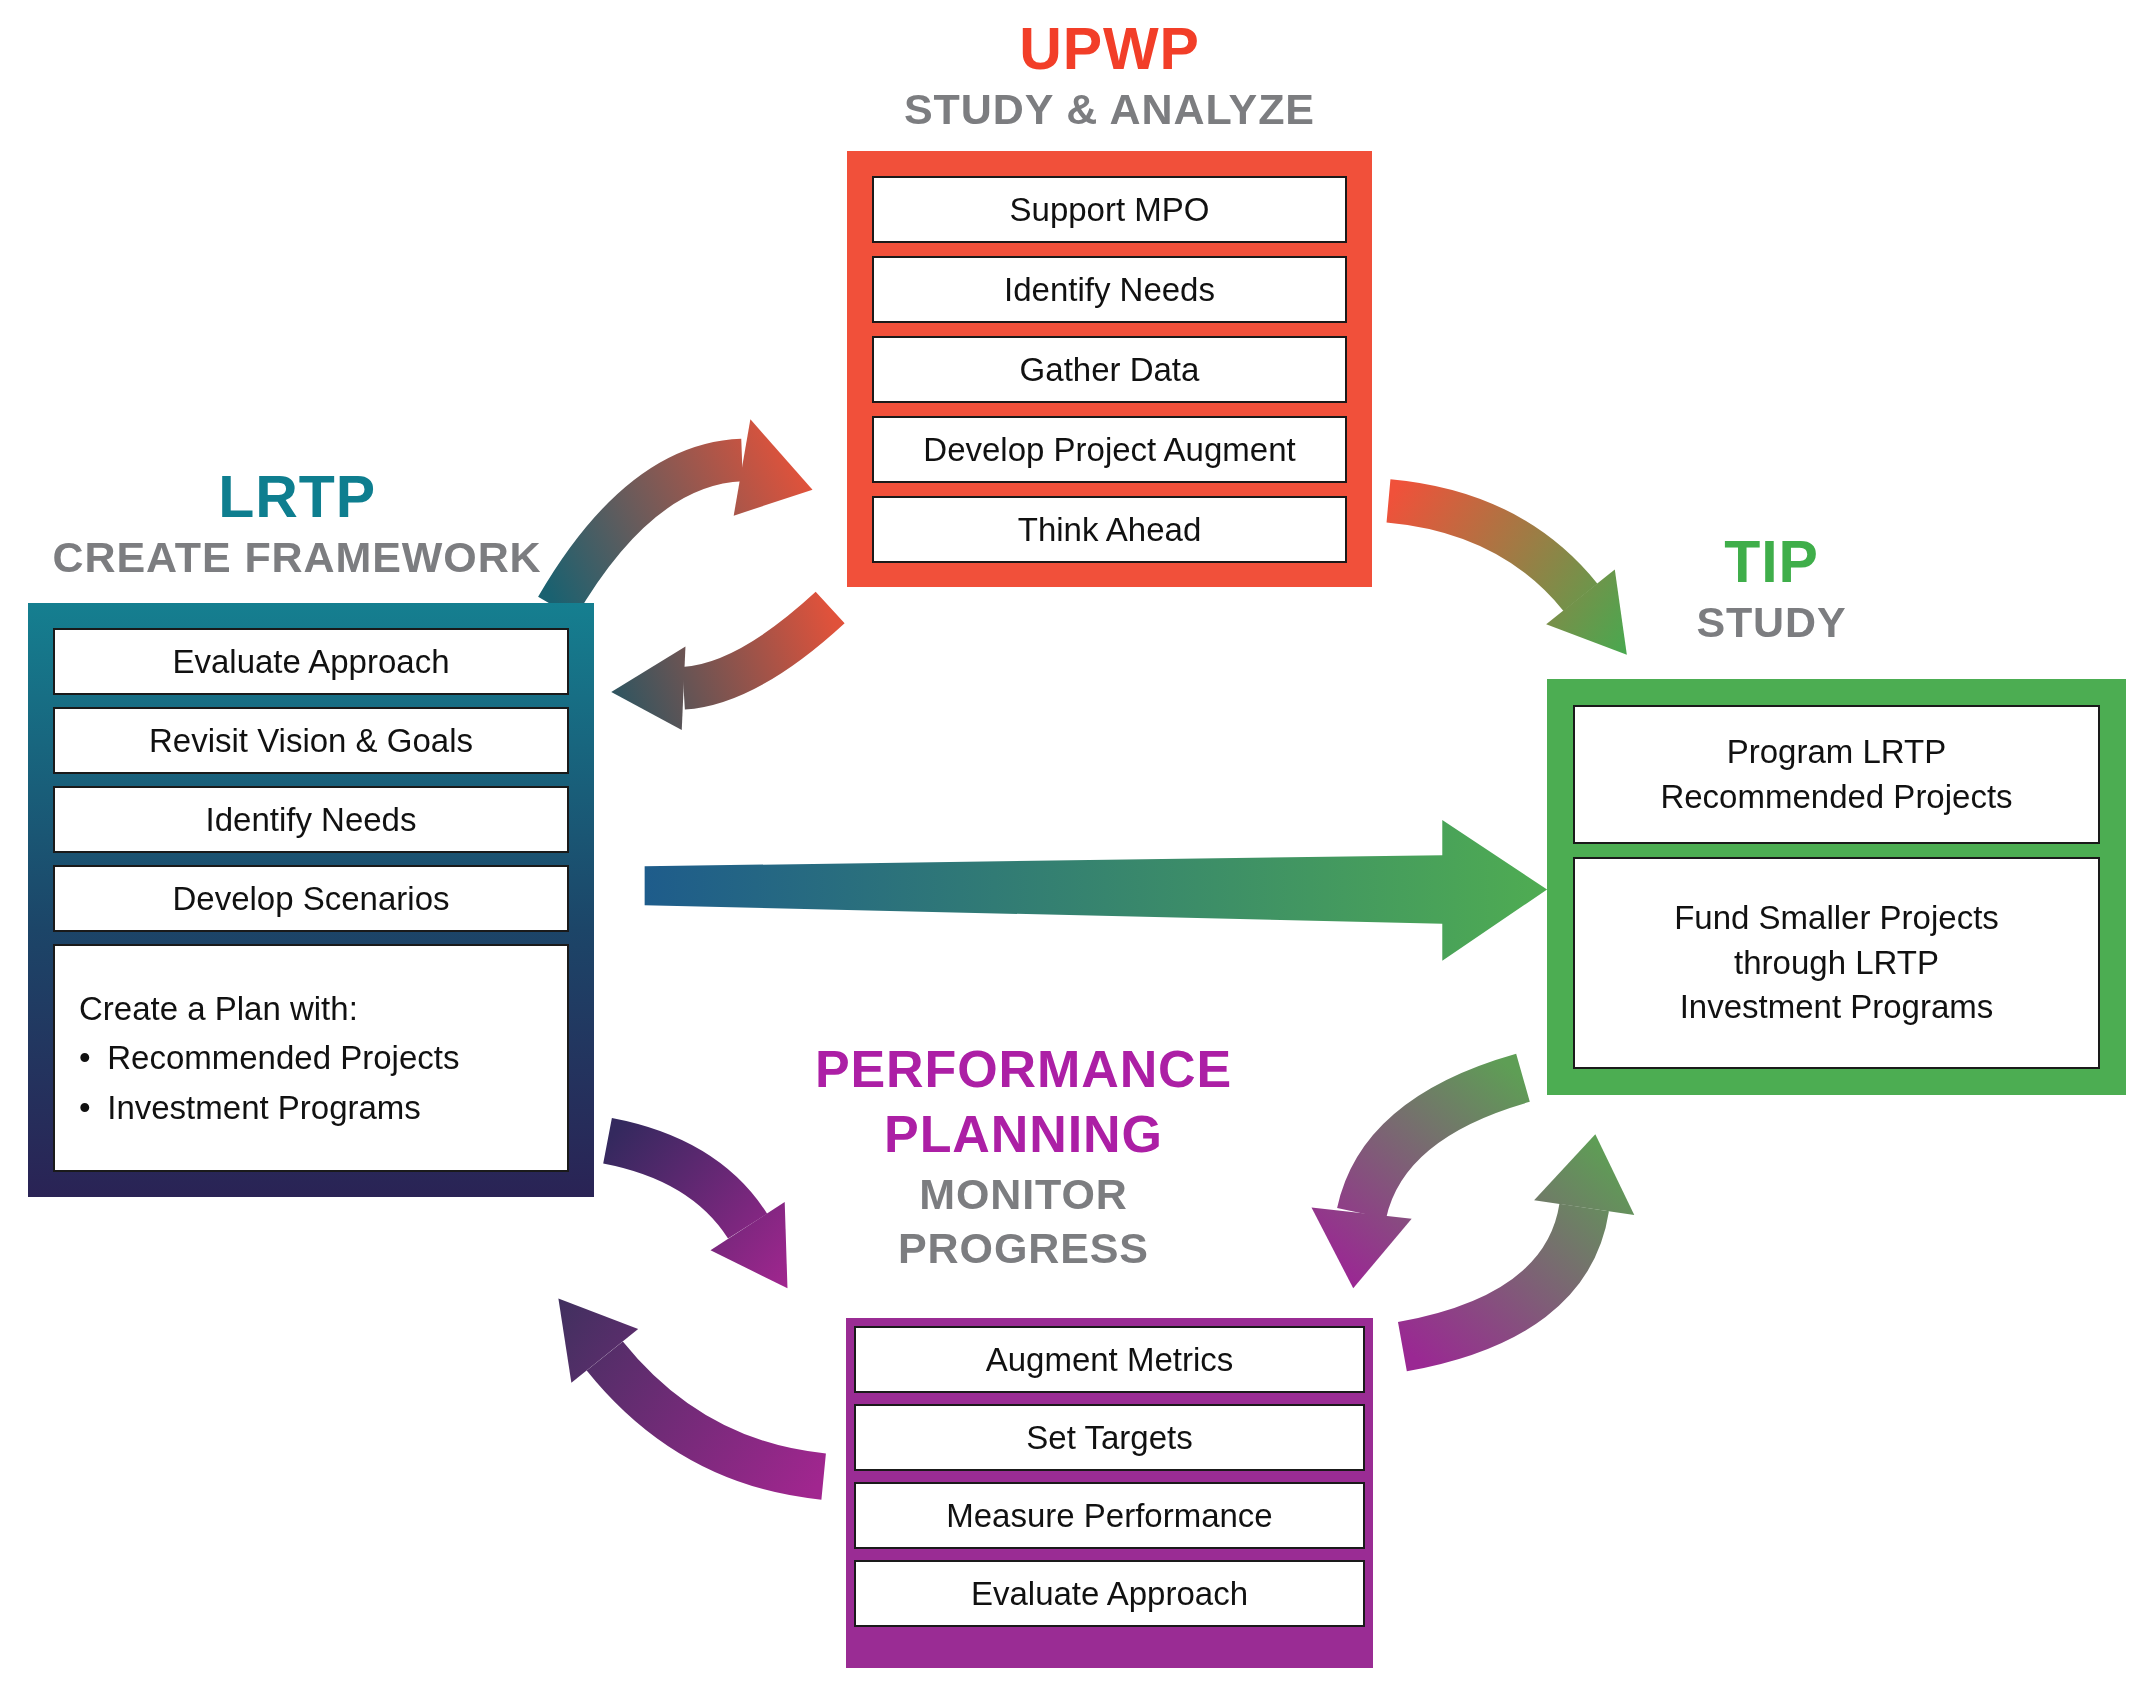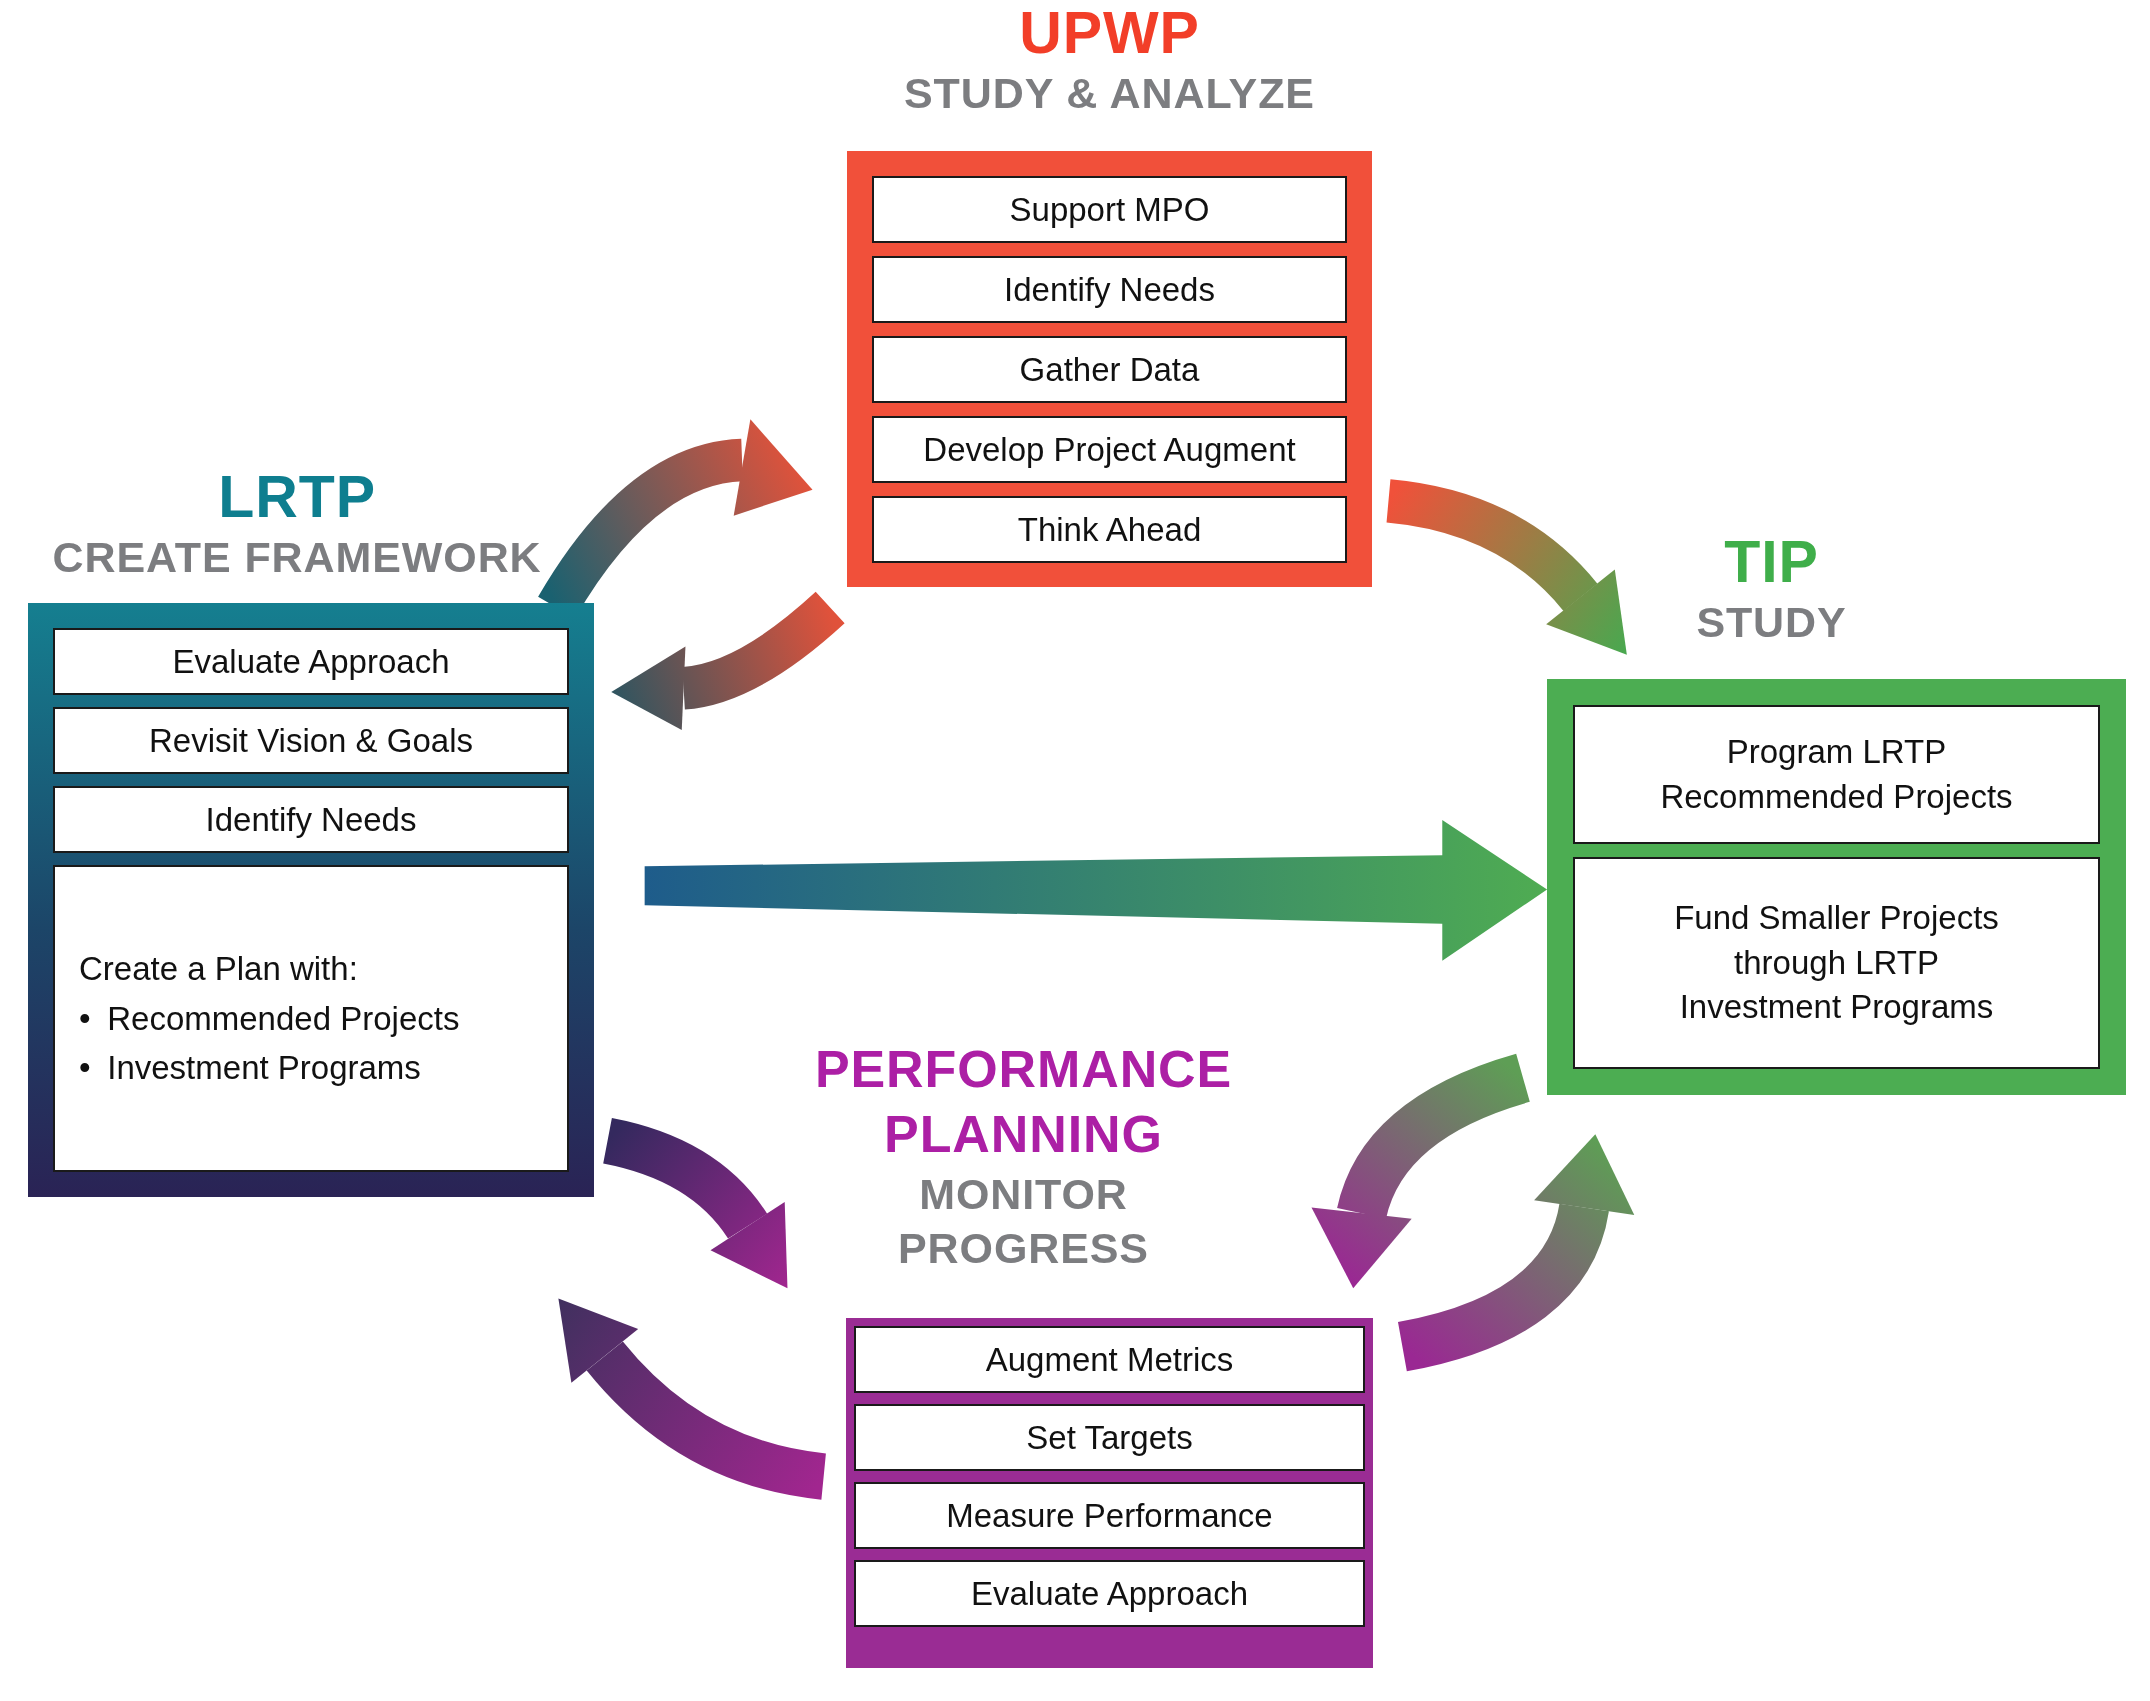--- a/index.html
+++ b/index.html
@@ -9,21 +9,21 @@
     background:var(--background,#fff);
     font-family:"Liberation Sans", sans-serif;
     overflow:hidden;
   }
   .arrows{position:absolute;left:0;top:0;width:2150px;height:1701px;z-index:1;}
 
   
   .title-block{position:absolute;text-align:center;z-index:2;}
   .title-big{font-weight:bold;font-size:59px;line-height:67px;letter-spacing:0.9px;}
   .title-sub{font-weight:bold;font-size:43px;line-height:52px;color:var(--subtitle_gray);letter-spacing:0.9px;}
-  .tb-upwp{left:847px;top:0;width:525px;}
+  .tb-upwp{left:847px;top:16px;width:525px;}
   .tb-upwp .title-big{color:var(--upwp_title);}
   .tb-lrtp{left:18.6px;top:464px;width:557px;}
   .tb-lrtp .title-big{color:var(--lrtp_title);}
   .tb-tip{left:1482px;top:529px;width:579px;}
   .tb-tip .title-big{color:var(--tip_title);}
   .tb-perf{left:745px;top:1037px;width:557px;}
   .tb-perf .title-big{font-size:52px;line-height:65px;color:var(--perf_title);}
   .tb-perf .title-sub{font-size:43px;line-height:54px;}
 
   
@@ -150,20 +150,21 @@
   </div>
 
   <div class="title-block tb-lrtp">
     <div class="title-big">LRTP</div>
     <div class="title-sub">CREATE FRAMEWORK</div>
   </div>
   <div class="frame frame-lrtp">
     <div class="row">Evaluate Approach</div>
     <div class="row">Revisit Vision &amp; Goals</div>
     <div class="row">Identify Needs</div>
+    <div class="row">Develop Scenarios</div>
     <div class="plan-box">
       <div>Create a Plan with:</div>
       <div class="bullet-line">
         <span class="bullet-dot">•</span>
         <span>Recommended Projects</span>
       </div>
       <div class="bullet-line">
         <span class="bullet-dot">•</span>
         <span>Investment Programs</span>
       </div>

